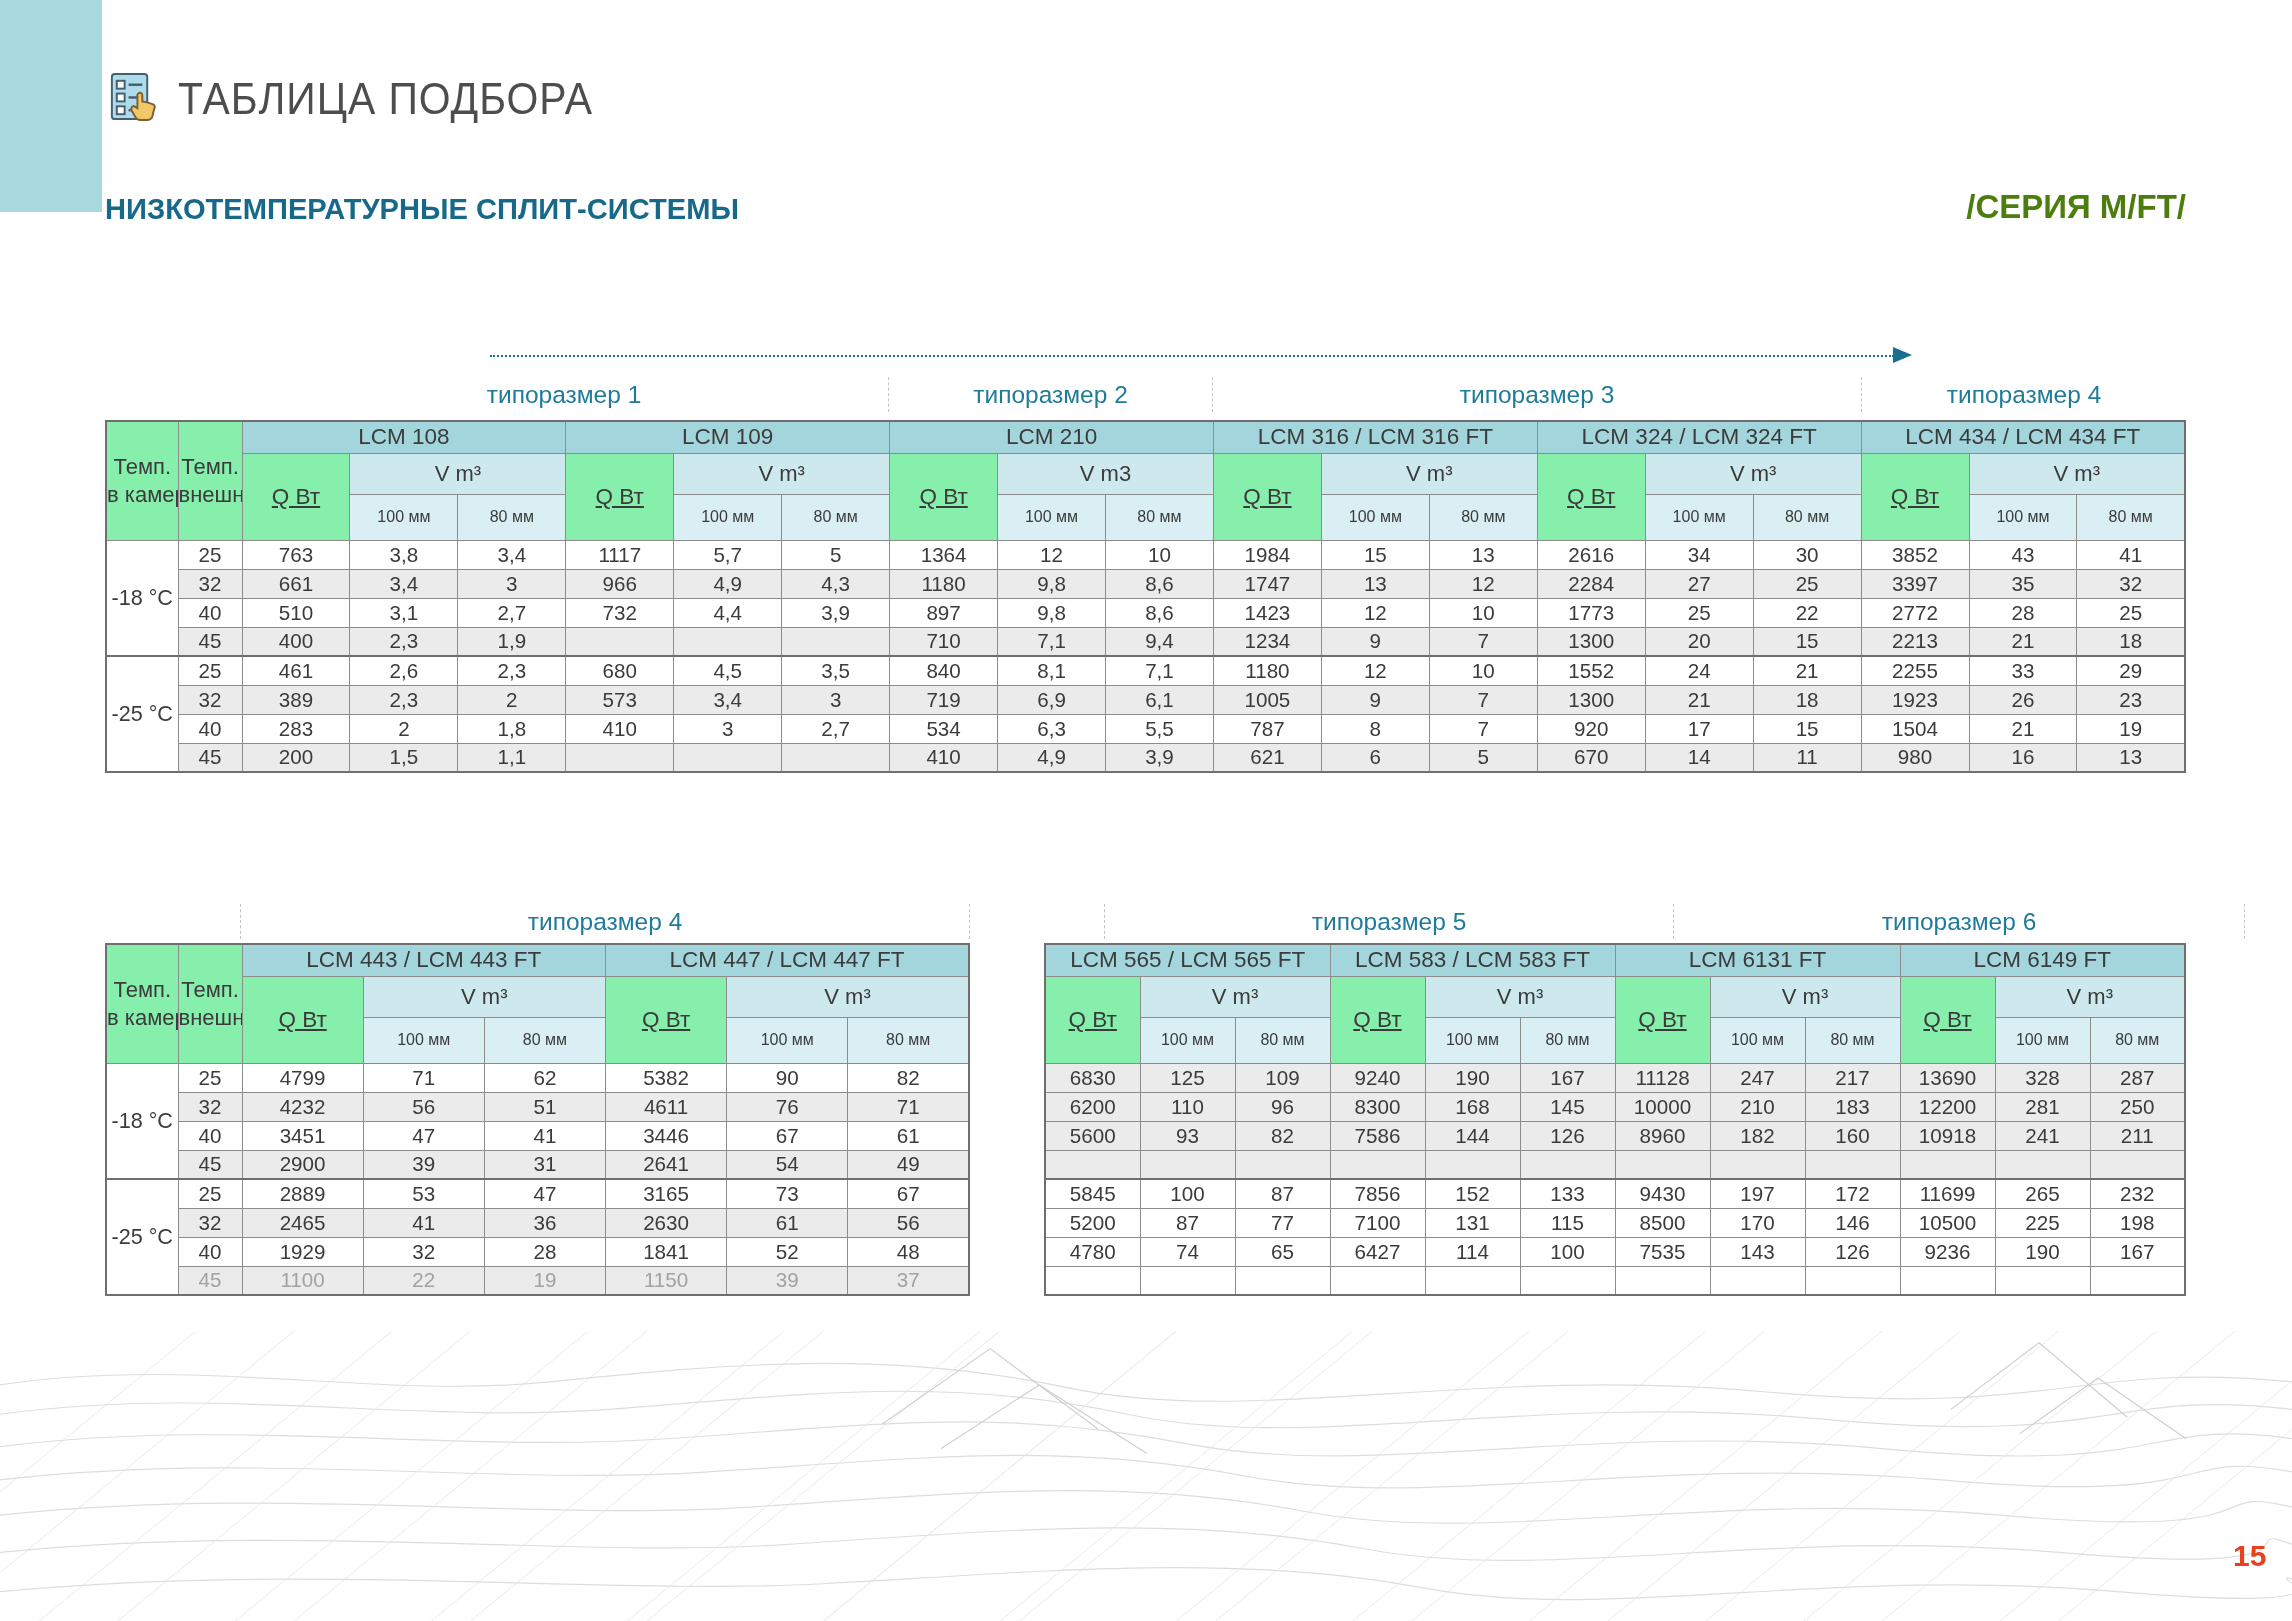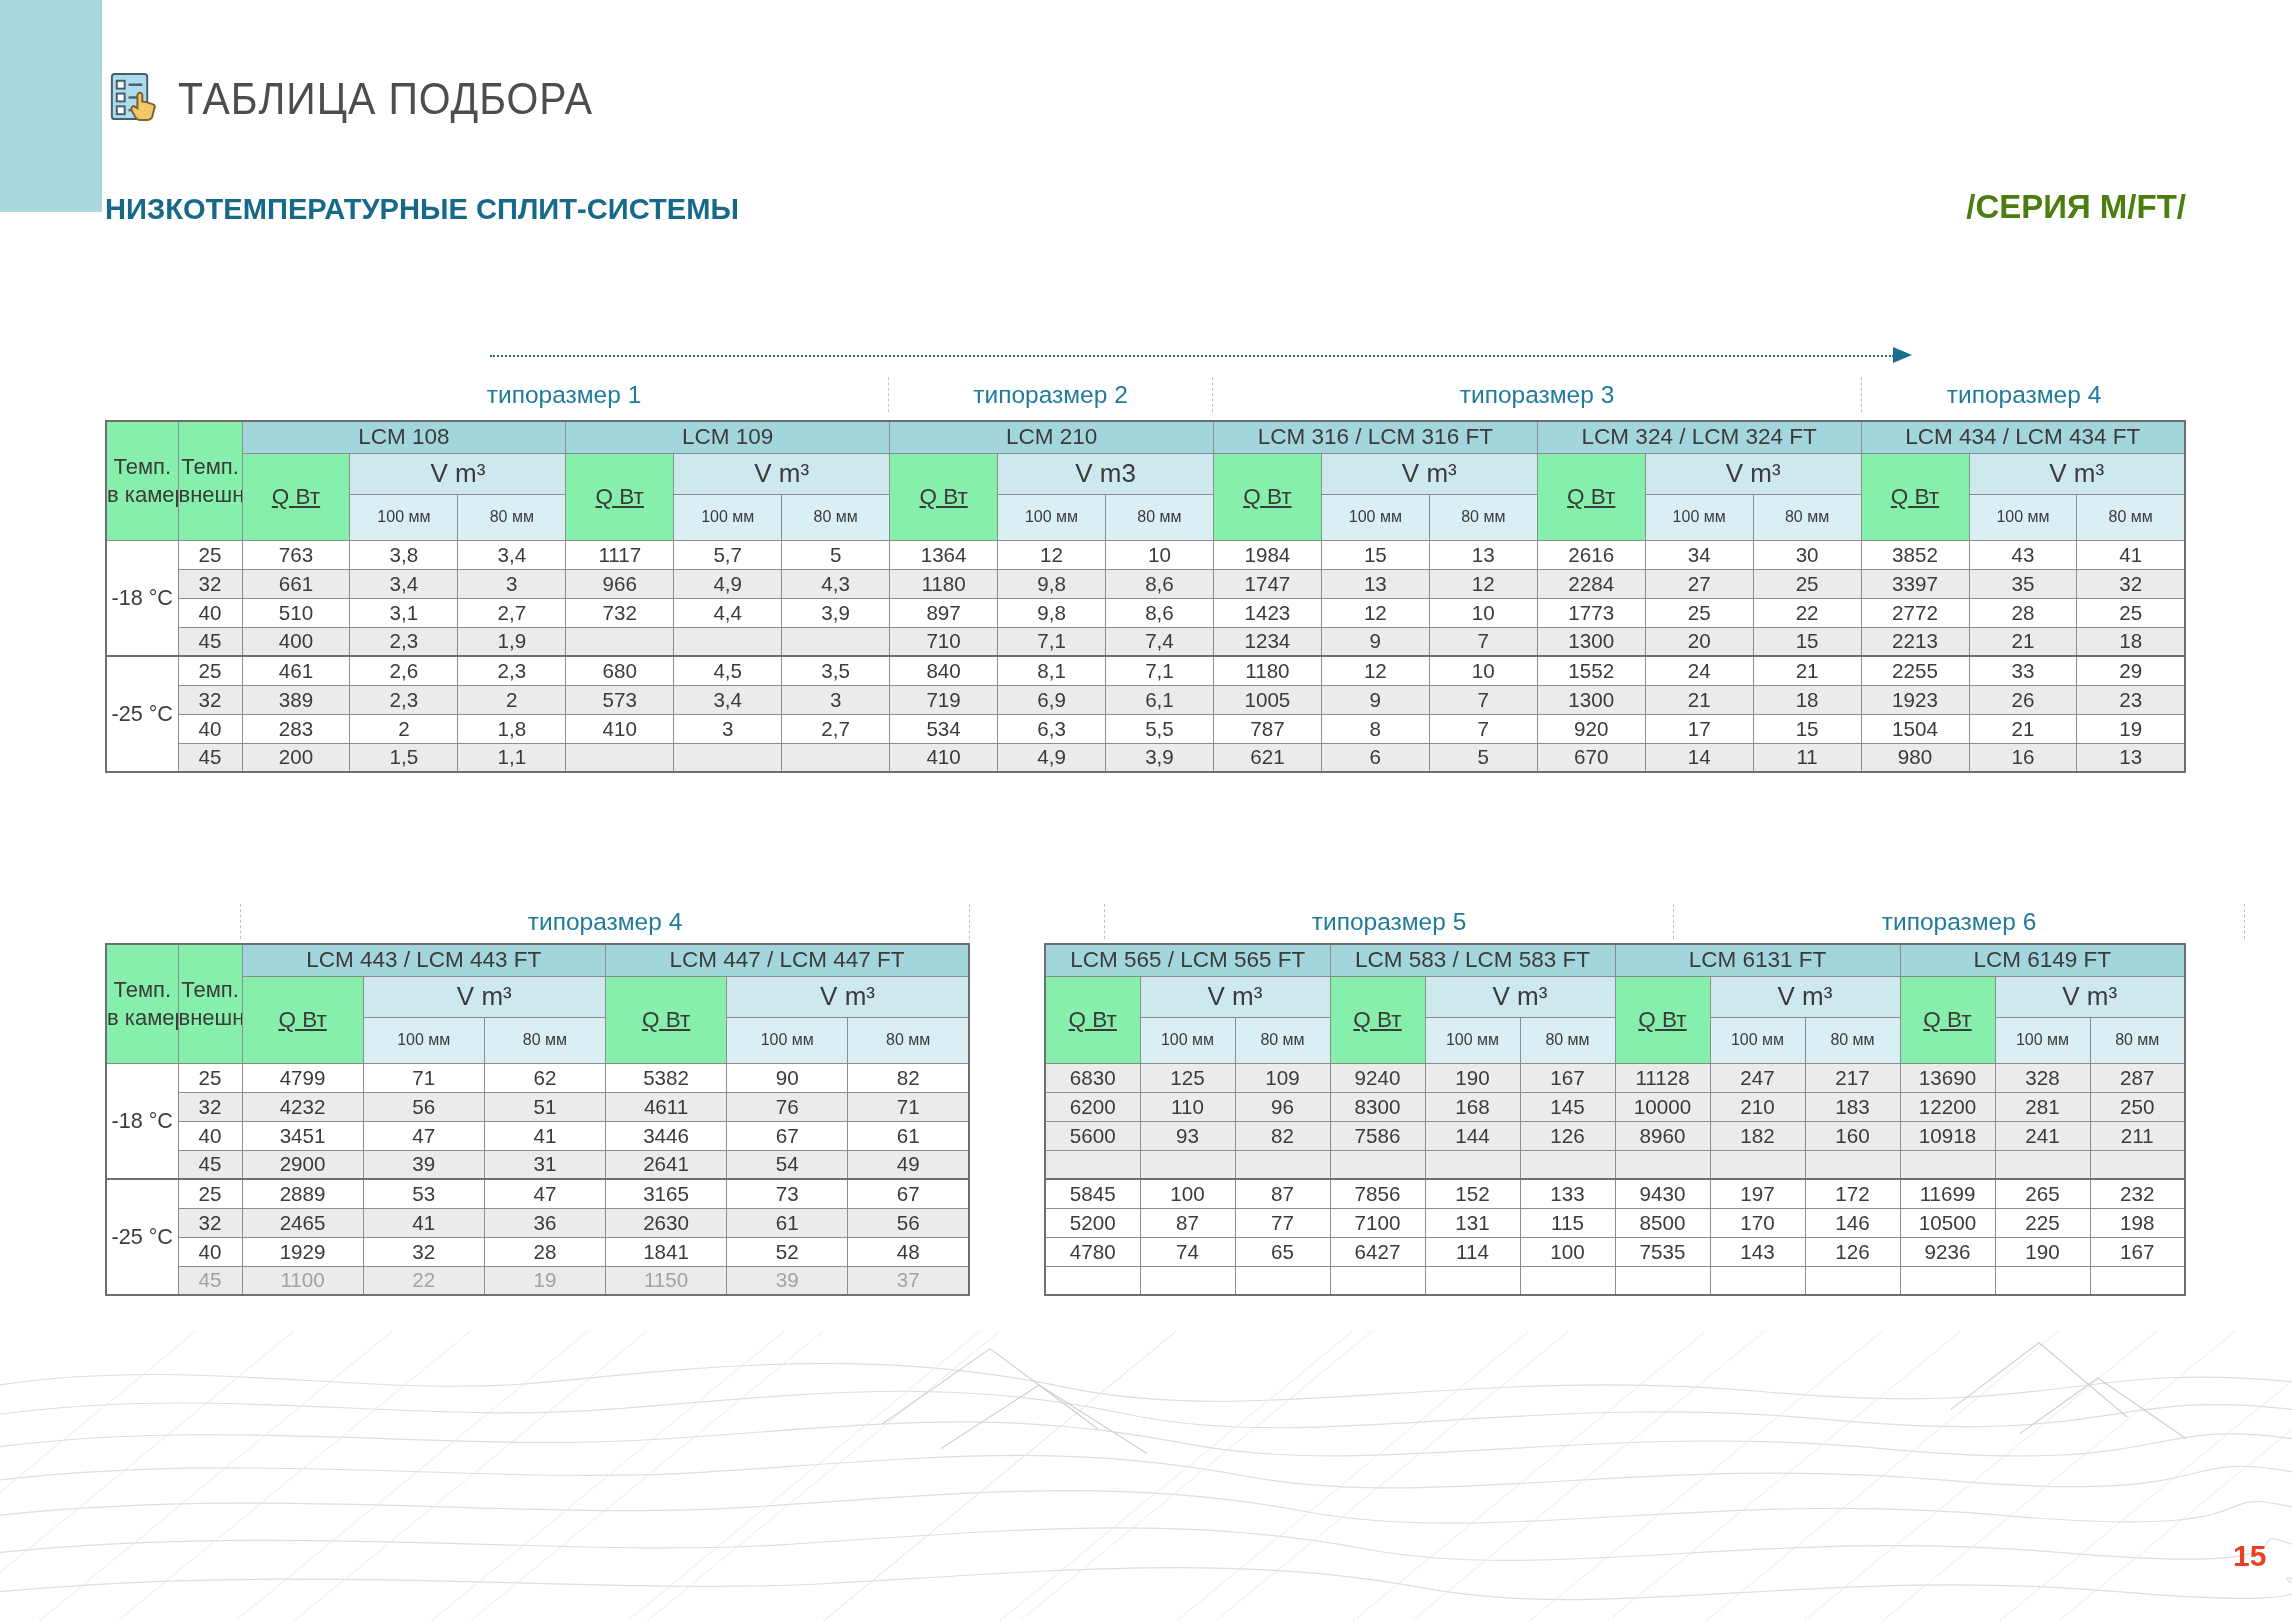--- a/index.html
+++ b/index.html
@@ -20,21 +20,21 @@
   .sizes-row .sz-spacer { height:100%; }
   .sizes-row .sz { height:100%; display:flex; align-items:center; justify-content:center; font-size:24.5px; color:#1f7b99; }
   .sizes-row .sz.div-r { border-right:1px dashed #c2c2c2; }
   .sizes-row .sz.div-l { border-left:1px dashed #c2c2c2; }
 
   table.sel { border-collapse:collapse; table-layout:fixed; position:absolute; background:#fff; border:2px solid #6f6f6f; }
   table.sel th, table.sel td { border:1px solid #8c8c8c; text-align:center; vertical-align:middle; color:#3b3b3b; overflow:hidden; white-space:nowrap; }
   table.sel th { font-weight:normal; }
   th.model   { background:#a3d5dc; height:32px; font-size:22.5px; color:#333; }
   th.qcell   { background:#86efac; font-size:22.5px;text-decoration:underline; }
-  th.volcell { background:#cde9ee; height:41px; font-size:26px; }
+  th.volcell { background:#cde9ee; height:41px; font-size:22px; }
   th.mmcell  { background:#daeff3; height:46px; font-size:16px; }
   th.tempcol { background:#86efac; font-size:22px; line-height:1.25; }
   td.val   { height:29px; font-size:20.6px; }
   td.ext   { font-size:20.6px; }
   td.tgrp  { background:#fff; font-size:21.6px; }
   tr.gray td { background:#ebebeb; }
   tr.white td { background:#ffffff; }
   tr.gsep td { border-top:2.5px solid #6f6f6f; }
   tr.dim td { color:#a2a2a2; }
 
@@ -214,21 +214,21 @@
       <tr class="gray">
         <td class="ext">45</td>
         <td class="val">400</td>
         <td class="val">2,3</td>
         <td class="val">1,9</td>
         <td class="val"></td>
         <td class="val"></td>
         <td class="val"></td>
         <td class="val">710</td>
         <td class="val">7,1</td>
-        <td class="val">7,4</td>
+        <td class="val">9,4</td>
         <td class="val">1234</td>
         <td class="val">9</td>
         <td class="val">7</td>
         <td class="val">1300</td>
         <td class="val">20</td>
         <td class="val">15</td>
         <td class="val">2213</td>
         <td class="val">21</td>
         <td class="val">18</td>
       </tr>

